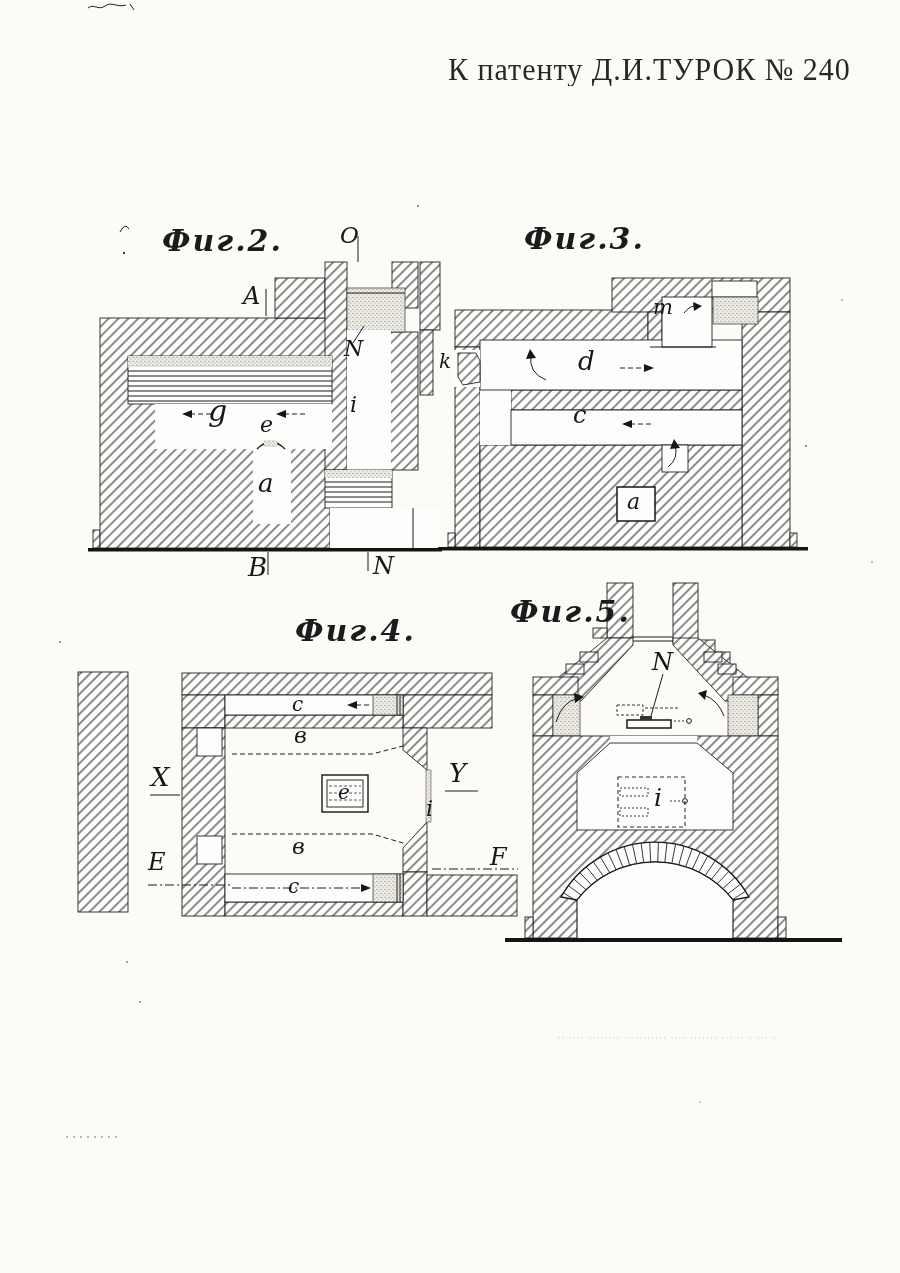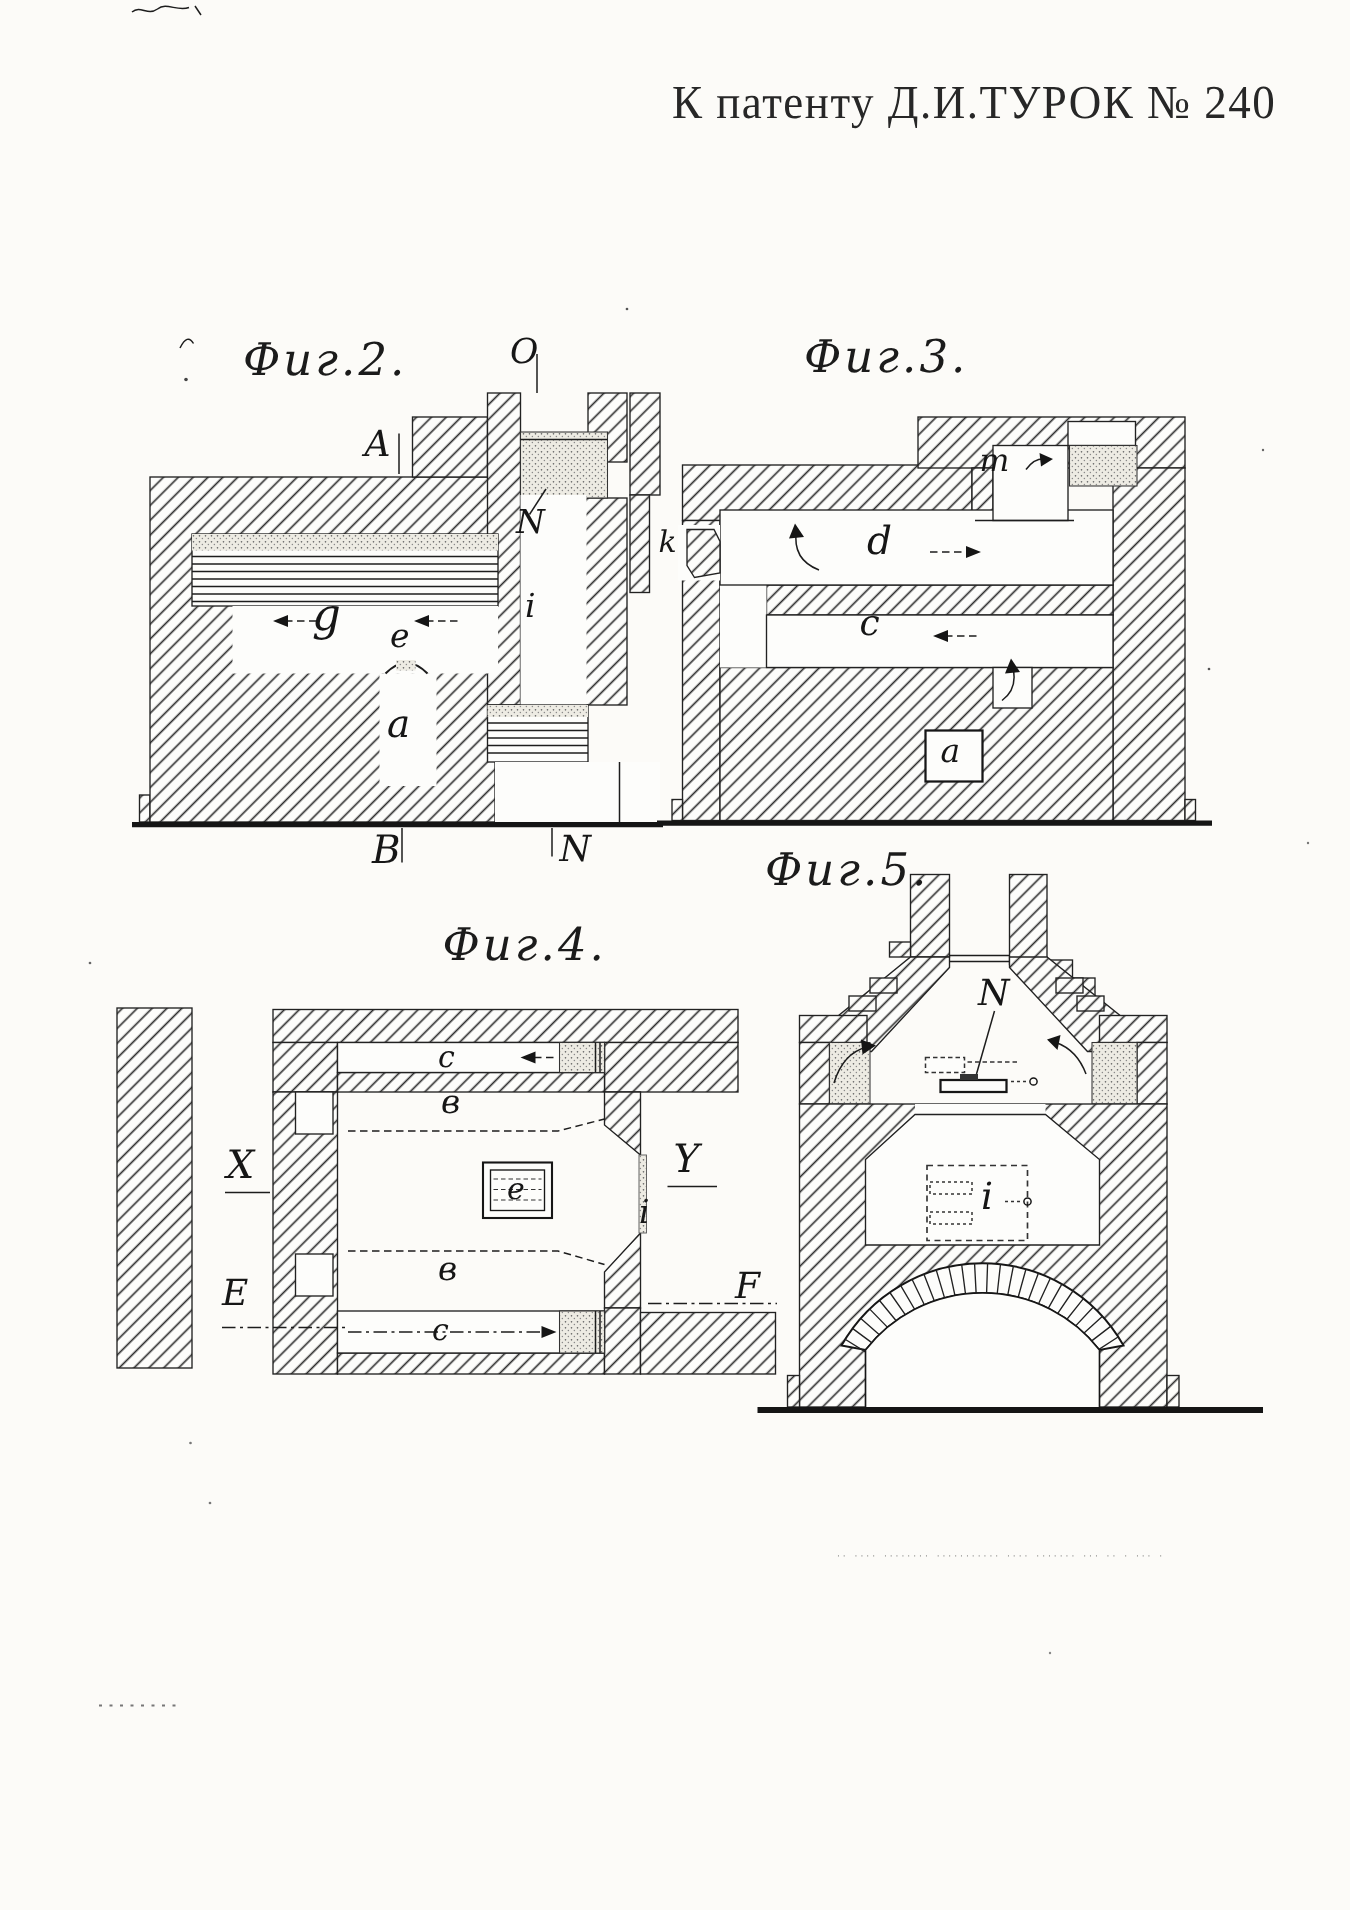--- a/index.html
+++ b/index.html
@@ -2,21 +2,21 @@
 <html><head>
 <meta charset="utf-8">
 <style>
   html,body{margin:0;padding:0;background:#e8e8e6;}
   .page{position:relative;width:900px;height:1273px;background:#fcfbf8;overflow:hidden;
         font-family:"DejaVu Serif",serif;}
   .page svg{position:absolute;overflow:visible;}
   .hdr{position:absolute;left:448px;top:52px;width:366px;text-align:right;
        font-family:"Liberation Serif",serif;font-size:30px;letter-spacing:1px;
        color:#272727;white-space:nowrap;transform:scaleY(1.05);}
-  .ft{position:absolute;font-family:"DejaVu Serif",serif;font-style:italic;font-weight:400;
+  .ft{position:absolute;font-family:"DejaVu Serif",serif;font-style:italic;font-weight:700;
       font-size:30px;letter-spacing:2px;color:#1b1b1b;line-height:1;z-index:6;}
   .lbl{position:absolute;font-family:"DejaVu Serif",serif;font-style:italic;color:#161616;
        line-height:1;z-index:6;}
   .imp{position:absolute;left:558px;top:1034px;width:285px;font-family:"DejaVu Sans",sans-serif;
        font-size:6px;color:#8a8a88;letter-spacing:2px;white-space:nowrap;overflow:hidden;}
   .h{fill:url(#hatch);stroke:#222;stroke-width:.9;}
   .w{fill:#fdfdfb;stroke:#222;stroke-width:.9;}
   .wn{fill:#fdfdfb;stroke:none;}
   .st{fill:url(#stip);stroke:#333;stroke-width:.7;}
   .ln{stroke:#1d1d1d;stroke-width:1;fill:none;}
@@ -255,23 +255,23 @@
     <line x1="670" y1="801" x2="682" y2="801" stroke="#333" stroke-width="1" stroke-dasharray="2,2"></line>
     <circle cx="685" cy="801" r="2.4" fill="none" stroke="#161616" stroke-width="1"></circle>
 
     <path d="M561,897 A108,108 0 0 1 749,897 L733,900 A99,99 0 0 0 577,900 Z" fill="#fdfdfb" stroke="#161616" stroke-width="1.3"></path>
     <path id="arch-lines" d="M581.2,903.9L563.4,892.8M585.2,898.1L568.3,885.6M589.5,892.7L573.7,878.9M594.3,887.6L579.7,872.6M599.5,883.0L586.2,866.8M605.1,878.7L593.1,861.5M611.0,875.0L600.3,856.8M617.1,871.7L608.0,852.8M623.5,868.9L615.9,849.3M630.1,866.6L624.1,846.5M636.9,864.9L632.5,844.4M643.8,863.7L641.1,842.9M650.8,863.1L649.7,842.1M657.7,863.0L658.4,842.1M664.7,863.5L667.0,842.7M671.6,864.6L675.6,844.0M678.4,866.2L684.0,846.0M685.0,868.4L692.3,848.6M691.5,871.0L700.3,852.0M697.7,874.2L708.0,855.9M703.6,877.9L715.4,860.5M709.3,882.0L722.4,865.6M714.6,886.6L728.9,871.3M719.4,891.6L735.0,877.5M723.9,896.9L740.6,884.1M728.0,902.6L745.6,891.2" stroke="#222" stroke-width=".9" fill="none"></path>
     <path d="M577,938 L577,900 A99,99 0 0 1 733,900 L733,938" fill="#fdfdfb" stroke="#161616" stroke-width="1.1"></path>
     <rect class="base" x="505" y="938" width="337" height="4"></rect>
   </svg>
 
   <div class="ft" style="left:162px;top:226px;">Фиг.2.</div>
-  <div class="ft" style="left:536px;top:224px;text-align:center;">Фиг.3.</div>
+  <div class="ft" style="left:524px;top:224px;text-align:center;">Фиг.3.</div>
   <div class="ft" style="left:295px;top:616px;">Фиг.4.</div>
-  <div class="ft" style="left:510px;top:566px;">Фиг.5.</div>
+  <div class="ft" style="left:510px;top:597px;">Фиг.5.</div>
 
   <span class="lbl" style="left:340px;top:224px;font-size:23px;">O</span>
   <span class="lbl" style="left:243px;top:284px;font-size:24px;">A</span>
   <span class="lbl" style="left:344px;top:338px;font-size:22px;">N</span>
   <span class="lbl" style="left:350px;top:394px;font-size:22px;">i</span>
   <span class="lbl" style="left:208px;top:396px;font-size:30px;">g</span>
   <span class="lbl" style="left:260px;top:414px;font-size:22px;">e</span>
   <span class="lbl" style="left:258px;top:470px;font-size:26px;">a</span>
   <span class="lbl" style="left:248px;top:554px;font-size:26px;">B</span>
   <span class="lbl" style="left:373px;top:554px;font-size:24px;">N</span>

